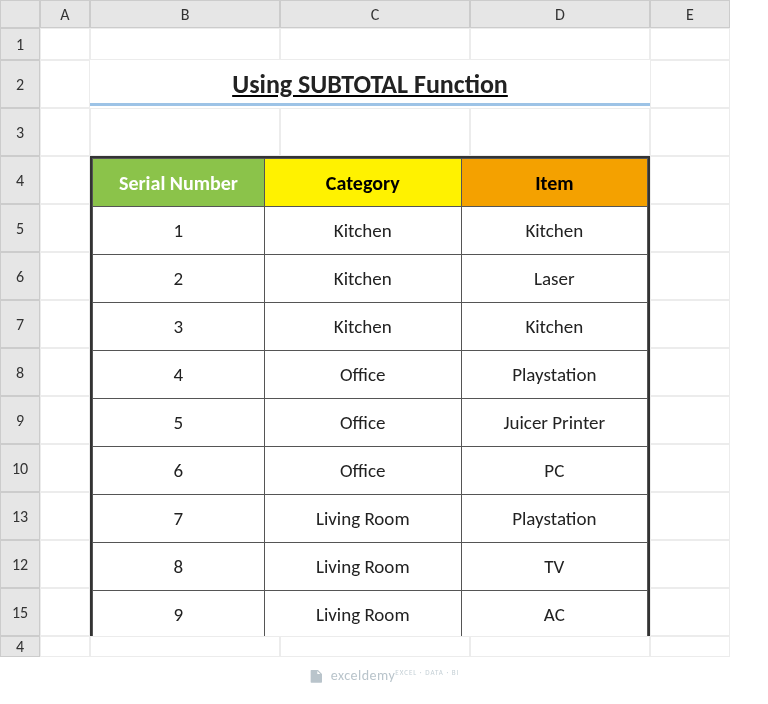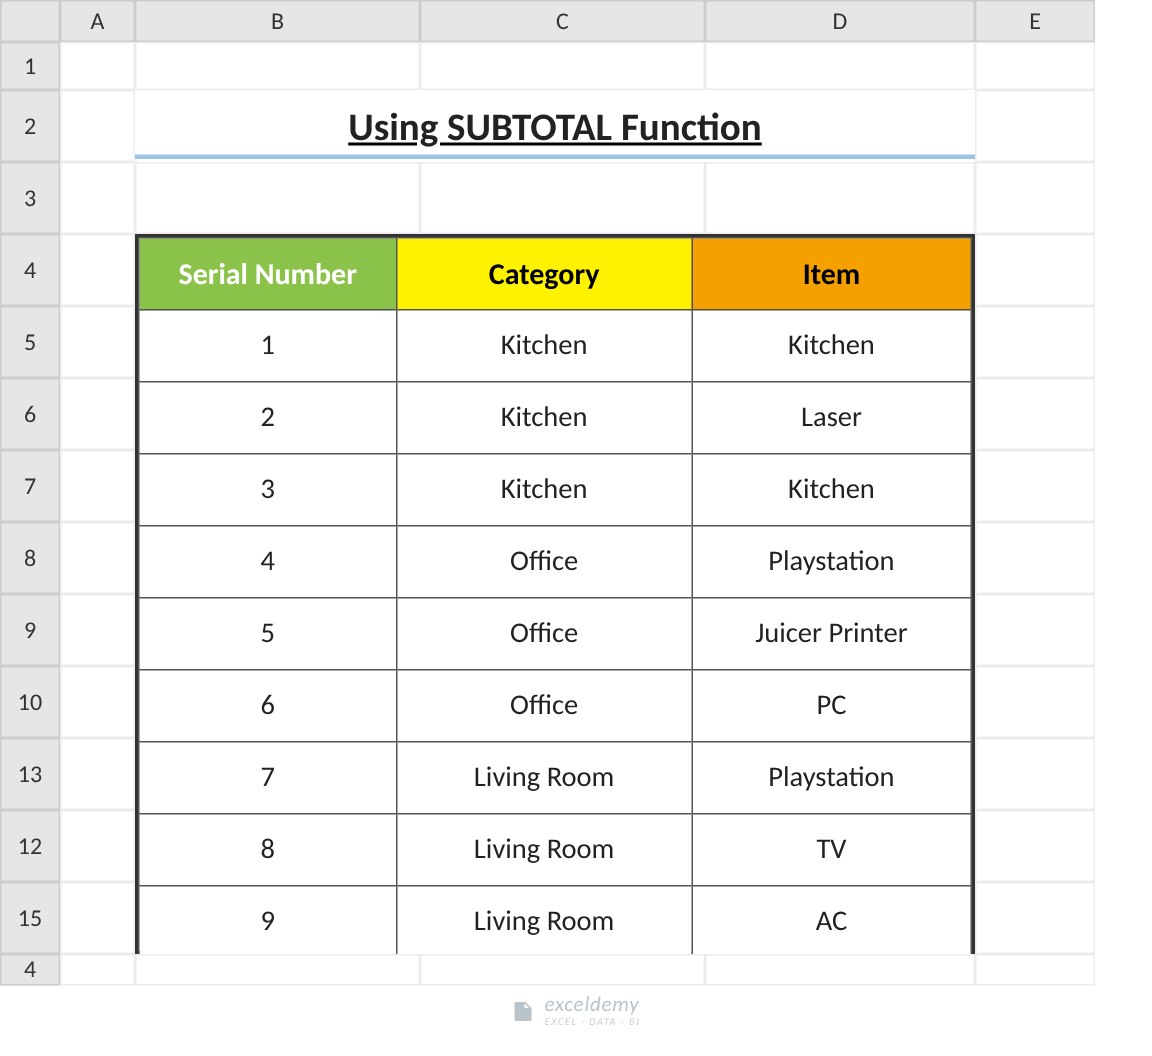--- a/index.html
+++ b/index.html
@@ -96,21 +96,21 @@
   .watermark .wm-icon {
     width: 16px; height: 16px;
     display: inline-flex;
   }
   .watermark .sub {
     font-size: 7px;
     letter-spacing: 1px;
     color: #c5d0d6;
     text-align: center;
   }
-  .wm-text { display: flex; flex-direction: column; line-height: 1; font-style: italic; }
+  .wm-text { display: flex; flex-direction: row; line-height: 1; }
 </style>
 </head>
 <body>
 
 <div class="grid">
   <div class="corner"></div>
   <div class="col-head">A</div>
   <div class="col-head">B</div>
   <div class="col-head">C</div>
   <div class="col-head">D</div>

